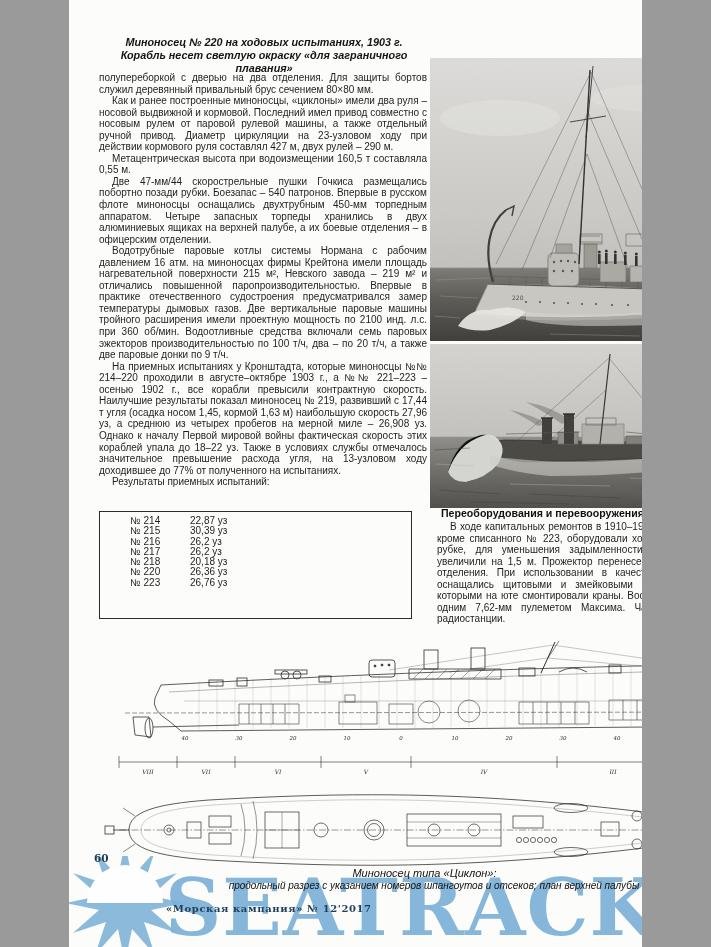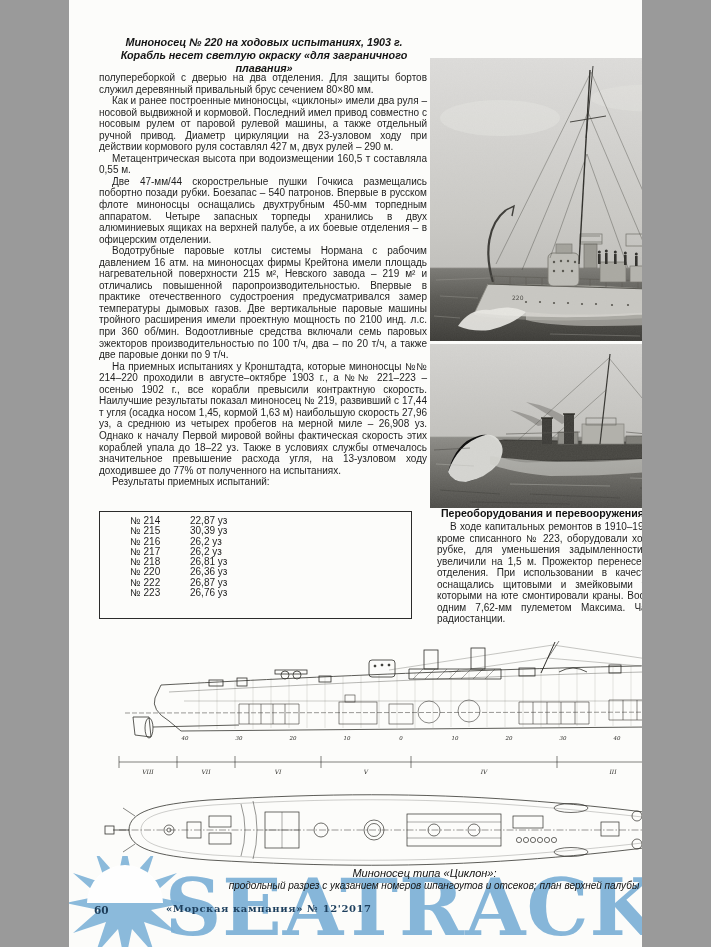--- a/index.html
+++ b/index.html
@@ -50,21 +50,21 @@
   .drawing-plan{ position:absolute; left:20px; top:786px; z-index:1; }
   
   .caption-bottom{
     position:absolute; left:0; top:867px; width:711px; text-align:center;
     z-index:6; color:#121212;
   }
   .caption-bottom .t1{ font-size:11px; font-weight:normal; font-style:italic; line-height:13px; }
   .caption-bottom .t2{ font-size:10px; font-style:italic; line-height:12px;padding-left:19px; }
   
   .page-number{
-    position:absolute; left:25px; top:904px; z-index:6;
+    position:absolute; left:25px; top:852px; z-index:6;
     font-family:"DejaVu Serif", serif; font-weight:bold; font-size:10.5px; color:#1d3c58;
   }
   .journal{
     position:absolute; left:97px; top:903px; z-index:6; white-space:nowrap;
     font-family:"DejaVu Serif", serif; font-weight:bold; font-size:10px;
     letter-spacing:.6px; color:#1d3f5d;
   }
   
   .watermark-text{
     position:absolute; left:96px; top:869px; z-index:5; white-space:nowrap;
@@ -102,29 +102,25 @@
     <div class="results-row">
         <span class="ship">№ 216</span>
         <span class="speed">26,2 уз</span>
       </div>
     <div class="results-row">
         <span class="ship">№ 217</span>
         <span class="speed">26,2 уз</span>
       </div>
     <div class="results-row">
         <span class="ship">№ 218</span>
-        <span class="speed">26,81 уз</span>
+        <span class="speed">20,18 уз</span>
       </div>
     <div class="results-row">
         <span class="ship">№ 220</span>
         <span class="speed">26,36 уз</span>
-      </div>
-    <div class="results-row">
-        <span class="ship">№ 222</span>
-        <span class="speed">26,87 уз</span>
       </div>
     <div class="results-row">
         <span class="ship">№ 223</span>
         <span class="speed">26,76 уз</span>
       </div>
   </div>
 
   <svg class="photo1" viewBox="0 0 311 283" xmlns="http://www.w3.org/2000/svg">
     <defs>
       <linearGradient id="sky1" x1="0" y1="0" x2="0" y2="1">

